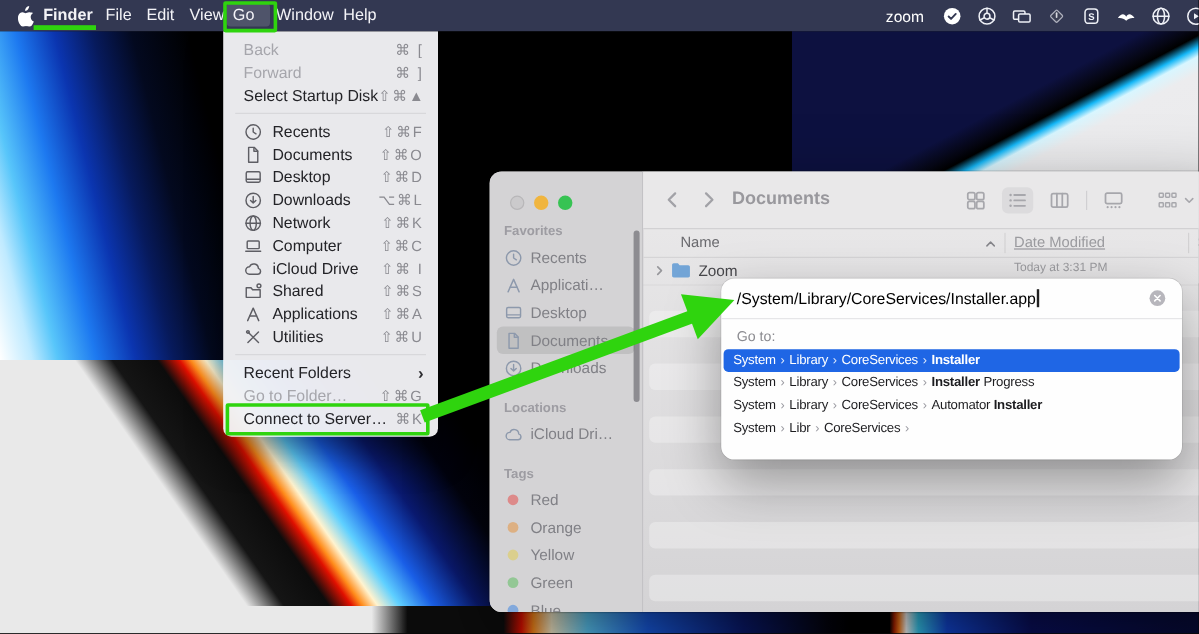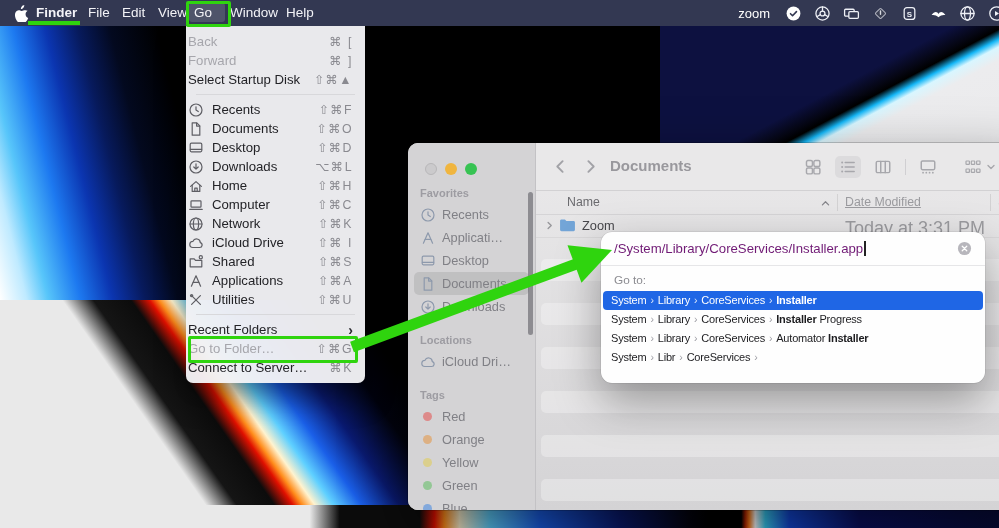--- a/index.html
+++ b/index.html
@@ -20,21 +20,21 @@
   .mb-item{position:absolute;top:0;line-height:26px;color:#f3f3f7;font-size:13.5px;}
   .mb-item.bold{font-weight:bold;}
   .apple{position:absolute;left:15px;top:5px;width:14px;height:17px;display:flex;}
   .mb-status{position:absolute;right:-6px;top:0;height:26px;display:flex;align-items:center;gap:12px;color:#eef0f6;}
   .mb-status .zl{font-size:13px;font-weight:500;margin-right:3px;color:#fff;}
   .sicon{width:17px;height:17px;display:inline-flex;}
 
   
   #go-menu{position:absolute;left:186px;top:26px;width:179px;background:rgba(241,241,244,0.97);
     border-radius:0 0 7px 7px;box-shadow:0 14px 30px rgba(0,0,0,0.4);padding:6px 0;z-index:45;box-sizing:border-box;}
-  .menu-item{display:flex;align-items:center;height:19px;padding:0 12px 0 2px;font-size:13.2px;color:#232327;justify-content:flex-end;}
+  .menu-item{display:flex;align-items:center;height:19px;padding:0 12px 0 17px;font-size:13.2px;color:#232327;}
   .menu-item .micn{width:17px;height:16px;margin-right:7px;color:#5e5e64;display:inline-flex;flex:none;}
   .mi-label{white-space:nowrap;}
   .menu-item.disabled .mi-label{color:#a6a6ac;}
   .mi-right{margin-left:auto;color:#8a8a90;font-size:12.3px;letter-spacing:1.5px;white-space:nowrap;}
   .mi-sub{margin-left:auto;color:#2b2b2f;font-size:14px;font-weight:bold;line-height:1;}
   .menu-sep{height:1px;background:#d8d8db;margin:5px 10px;}
 
   
   #window{position:absolute;left:408px;top:143px;width:622px;height:367px;border-radius:10px;background:#e8e7e8;
     box-shadow:0 25px 60px rgba(0,0,0,0.55),0 0 0 1px rgba(0,0,0,0.18);z-index:10;overflow:hidden;display:flex;}
@@ -71,29 +71,29 @@
   .ch{position:absolute;top:4px;}
   #col-name{left:31px;}
   #sort-caret{position:absolute;left:284px;top:7px;width:11px;height:11px;color:#85858a;display:flex;}
   .chline{position:absolute;top:3px;width:1px;height:17px;background:rgba(0,0,0,0.09);}
   #col-date{left:309px;color:#9b9b9f;text-decoration:underline;}
   #col-size{left:462px;color:#9b9b9f;}
   .filerow{height:22px;position:relative;font-size:12.8px;color:#47474b;border-bottom:1px solid rgba(0,0,0,0.05);}
   .disclosure{position:absolute;left:8px;top:5px;width:11px;height:11px;color:#97979b;display:flex;}
   .folder-ic{position:absolute;left:23px;top:3px;width:17px;height:15px;color:#73a5d7;display:flex;}
   .row-name{position:absolute;left:46px;top:3px;}
-  .row-date{position:absolute;left:309px;top:3px;color:#9b9b9f;font-size:18px;}
+  .row-date{position:absolute;left:309px;top:3px;color:#9b9b9f;font-size:10px;}
   .stripes{position:absolute;top:46px;left:0;right:0;bottom:0;}
   .stripe{height:22px;}
   .stripe.lit{background:rgba(255,255,255,0.3);border-radius:5px;margin:0 5px;}
 
   
   #popup{position:absolute;left:601px;top:232px;width:384px;height:151px;background:#fefefe;border-radius:11px;
     box-shadow:0 18px 45px rgba(0,0,0,0.35),0 0 0 0.5px rgba(0,0,0,0.12);z-index:40;box-sizing:border-box;}
-  .pp-input{height:33px;display:flex;align-items:center;padding:0 13px;font-size:13.2px;color:#701a75;}
+  .pp-input{height:33px;display:flex;align-items:center;padding:0 13px;font-size:13.2px;color:#000000;}
   .pp-text{white-space:nowrap;}
   .caret{width:1.5px;height:15px;background:#222;margin-left:1px;flex:none;}
   .clear{margin-left:auto;width:15px;height:15px;color:#b7b6bc;display:flex;flex:none;}
   .pp-div{height:1px;background:#e6e6e8;}
   .pp-goto{padding:7px 13px 4px;font-size:11.8px;color:#8b8b90;}
   .pp-list{padding:0 2px;}
   .pp-row{height:18.8px;display:flex;align-items:center;padding:0 8px;border-radius:4px;font-size:11px;letter-spacing:-0.2px;color:#1d1d20;white-space:nowrap;overflow:hidden;}
   .pp-row.selected{background:#1f66e5;color:#fff;}
   .pp-sep{color:#9c9ca3;margin:0 4px;font-size:10.5px;}
   .pp-row.selected .pp-sep{color:rgba(255,255,255,0.85);}
@@ -233,48 +233,37 @@
             <circle cx="8" cy="8" r="6"></circle>
             <path d="M8 4.8v5.3M5.8 8 8 10.2 10.2 8"></path>
           </svg>
         </span>
         <span class="mi-label">Downloads</span>
         <span class="mi-right">⌥⌘L</span>
       </div>
       <div class="menu-item">
         <span class="icn micn">
           <svg viewBox="0 0 16 16" width="16" height="16" fill="none" stroke="currentColor" stroke-width="1.2" stroke-linecap="round" stroke-linejoin="round">
-            <path d="M2.6 8.4 8 3.6l5.4 4.8"></path>
-            <path d="M4.2 7.2v6.2h7.6V7.2"></path>
-            <path d="M6.8 13.4v-3.2h2.4v3.2"></path>
-          </svg>
-        </span>
-        <span class="mi-label">Home</span>
-        <span class="mi-right">⇧⌘H</span>
-      </div>
-      <div class="menu-item">
-        <span class="icn micn">
-          <svg viewBox="0 0 16 16" width="16" height="16" fill="none" stroke="currentColor" stroke-width="1.2" stroke-linecap="round" stroke-linejoin="round">
-            <rect x="3" y="3.8" width="10" height="6.4" rx="0.8"></rect>
-            <path d="M1.8 12.4h12.4"></path>
-          </svg>
-        </span>
-        <span class="mi-label">Computer</span>
-        <span class="mi-right">⇧⌘C</span>
-      </div>
-      <div class="menu-item">
-        <span class="icn micn">
-          <svg viewBox="0 0 16 16" width="16" height="16" fill="none" stroke="currentColor" stroke-width="1.2" stroke-linecap="round" stroke-linejoin="round">
             <circle cx="8" cy="8" r="6"></circle>
             <ellipse cx="8" cy="8" rx="2.6" ry="6"></ellipse>
             <path d="M2 8h12"></path>
           </svg>
         </span>
         <span class="mi-label">Network</span>
         <span class="mi-right">⇧⌘K</span>
+      </div>
+      <div class="menu-item">
+        <span class="icn micn">
+          <svg viewBox="0 0 16 16" width="16" height="16" fill="none" stroke="currentColor" stroke-width="1.2" stroke-linecap="round" stroke-linejoin="round">
+            <rect x="3" y="3.8" width="10" height="6.4" rx="0.8"></rect>
+            <path d="M1.8 12.4h12.4"></path>
+          </svg>
+        </span>
+        <span class="mi-label">Computer</span>
+        <span class="mi-right">⇧⌘C</span>
       </div>
       <div class="menu-item">
         <span class="icn micn">
           <svg viewBox="0 0 16 16" width="16" height="16" fill="none" stroke="currentColor" stroke-width="1.2" stroke-linecap="round" stroke-linejoin="round">
             <path d="M4.8 12.5h6.9a2.5 2.5 0 0 0 .6-4.9A3.8 3.8 0 0 0 5 6.3a2.9 2.9 0 0 0-.2 6.2z"></path>
           </svg>
         </span>
         <span class="mi-label">iCloud Drive</span>
         <span class="mi-right">⇧⌘ I</span>
       </div>

